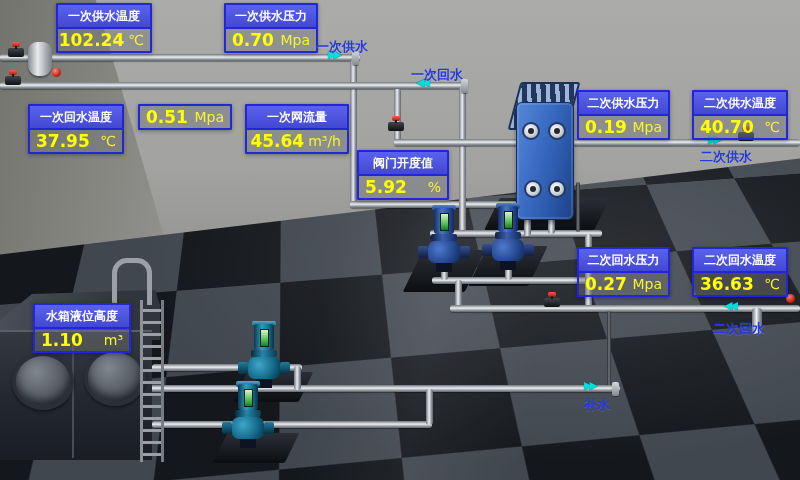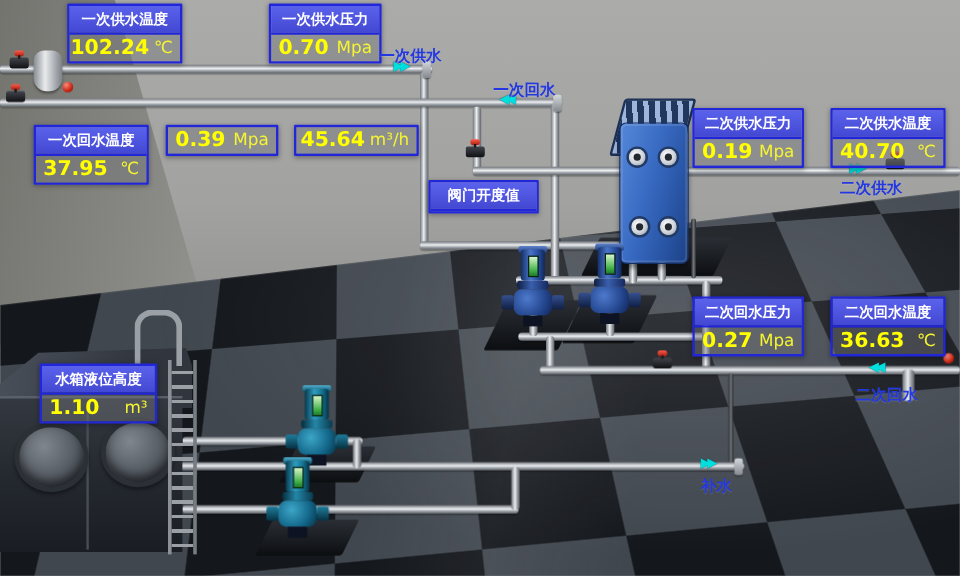--- a/index.html
+++ b/index.html
@@ -266,32 +266,37 @@
   </div>
   <div class="g" style="left:28px;top:104px;width:92px">
     <div class="gt">一次回水温度</div>
     <div class="gv">
       <span class="val">37.95</span>
       <span class="unit">℃</span>
     </div>
   </div>
   <div class="g" style="left:138px;top:104px;width:90px">
     <div class="gv">
-      <span class="val">0.39</span>
+      <span class="val">0.51</span>
       <span class="unit">Mpa</span>
     </div>
   </div>
   <div class="g" style="left:245px;top:104px;width:100px">
+    <div class="gt">一次网流量</div>
     <div class="gv">
       <span class="val">45.64</span>
       <span class="unit">m³/h</span>
     </div>
   </div>
   <div class="g" style="left:357px;top:150px;width:88px">
     <div class="gt">阀门开度值</div>
+    <div class="gv">
+      <span class="val">5.92</span>
+      <span class="unit">%</span>
+    </div>
   </div>
   <div class="g" style="left:577px;top:90px;width:89px">
     <div class="gt">二次供水压力</div>
     <div class="gv">
       <span class="val">0.19</span>
       <span class="unit">Mpa</span>
     </div>
   </div>
   <div class="g" style="left:692px;top:90px;width:92px">
     <div class="gt">二次供水温度</div>

